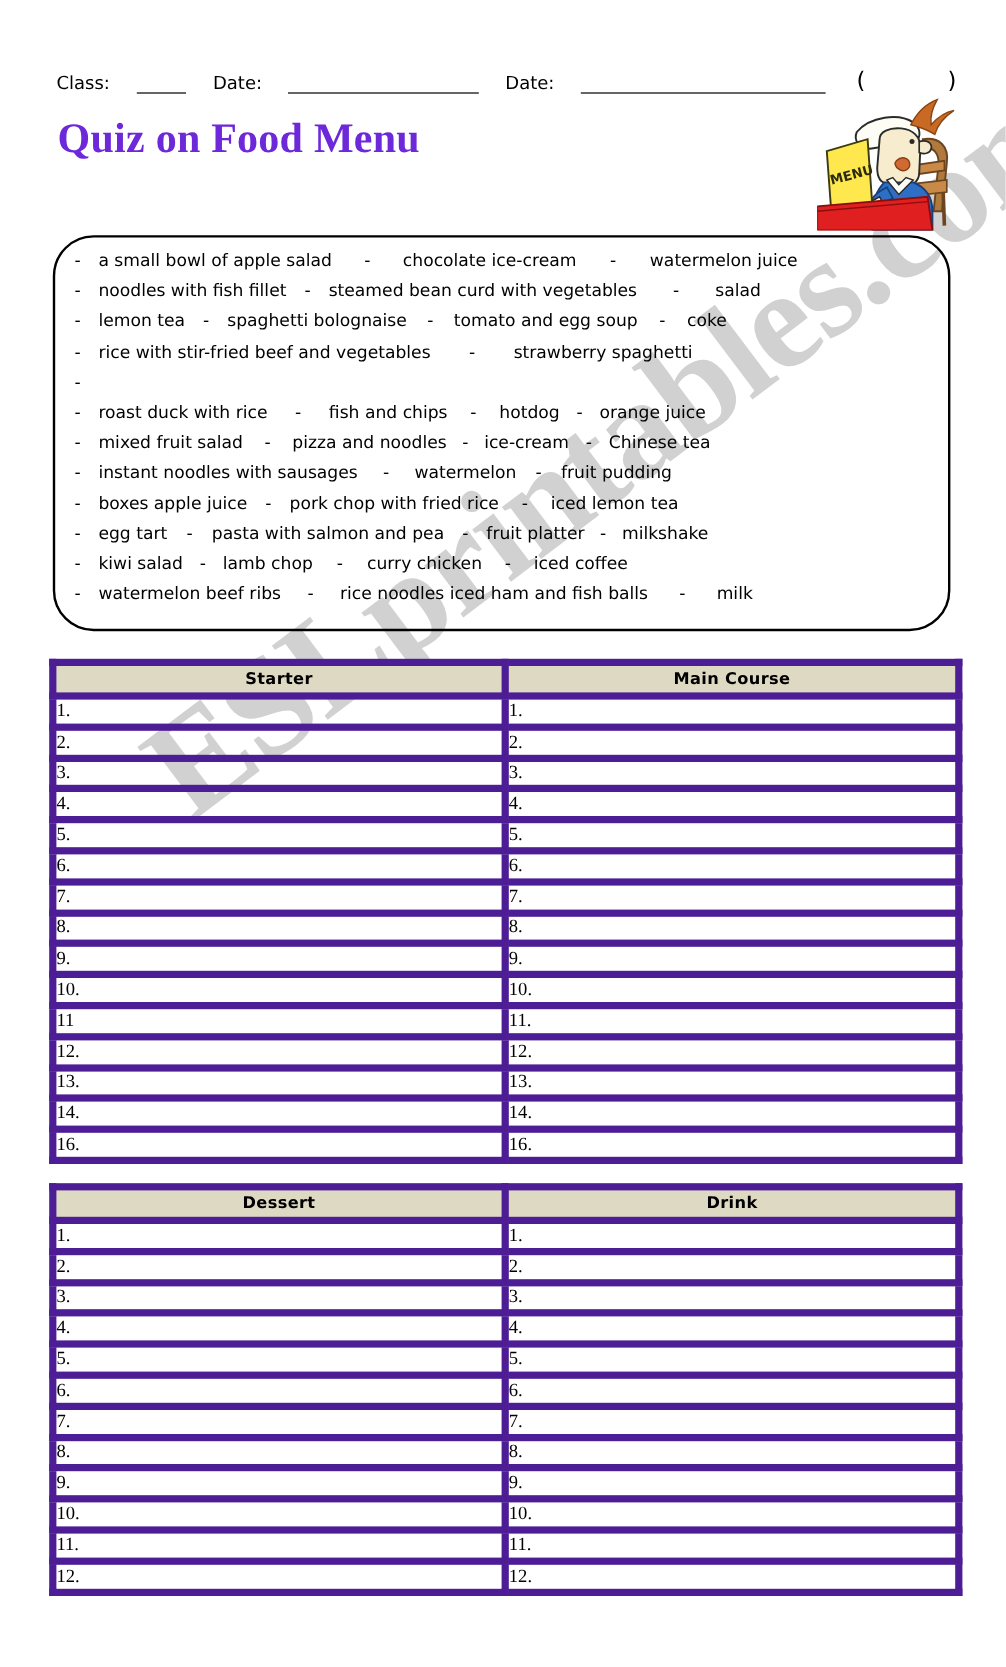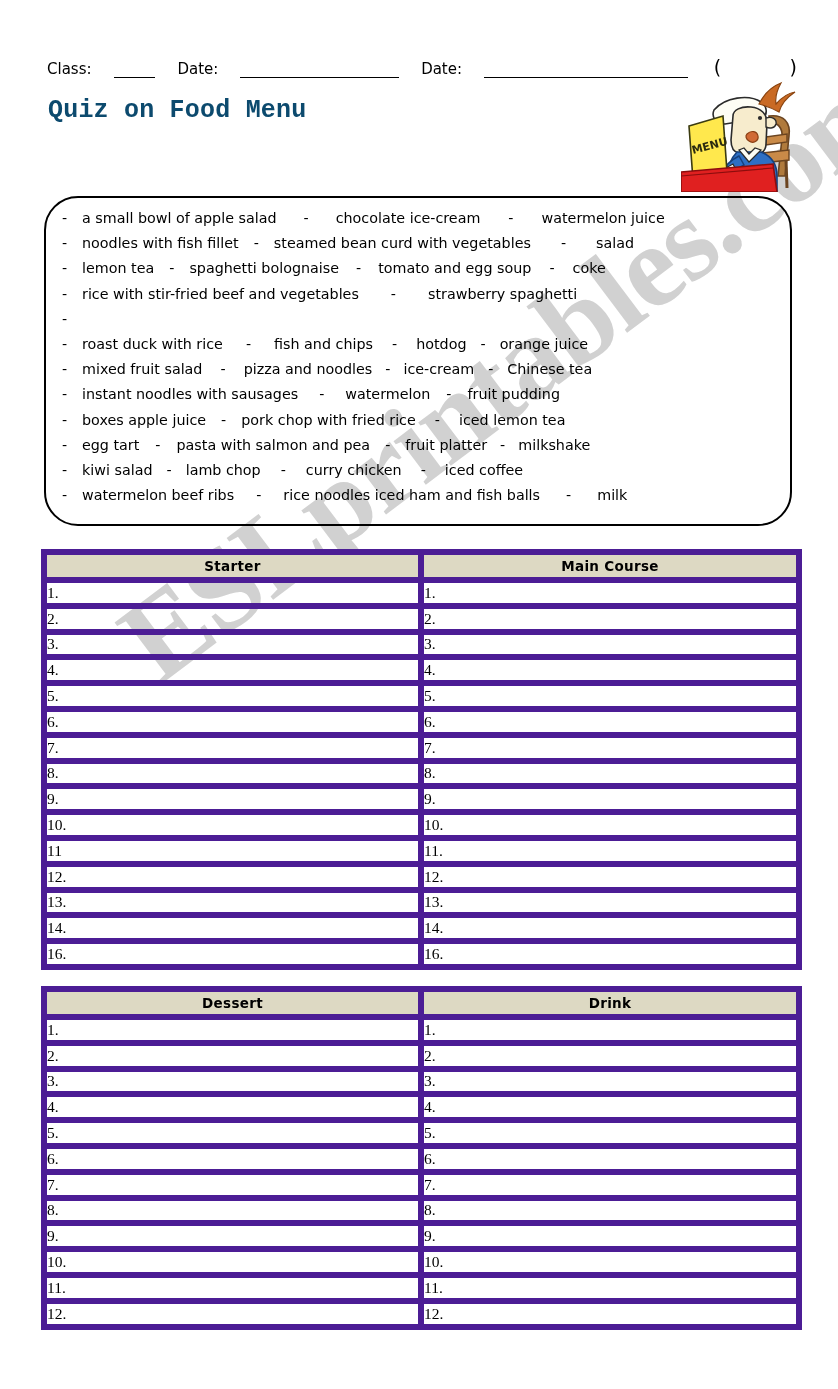--- a/index.html
+++ b/index.html
@@ -73,24 +73,24 @@
   .rule.mid   { width: 212px; }
   .rule.long  { width: 272px; }
   .paren { font-size: 19px; padding-left: 4px; }
   .paren-gap { display: inline-block; width: 38px; }
 
   
   .title {
     position: absolute;
     left: 48px;
     top: 96px;
-    font-family: Liberation Mono, monospace;
-    font-size: 25px;
+    font-family: Liberation Serif, serif;
+    font-size: 35px;
     font-weight: 700;
-    color: #0c4a6e;
+    color: #6d28d9;
     letter-spacing: .2px;
   }
 
   
   .instruction {
     position: absolute;
     left: 49px;
     top: 157px;
     font-family: "DejaVu Sans", sans-serif;
     font-size: 14.5px;

